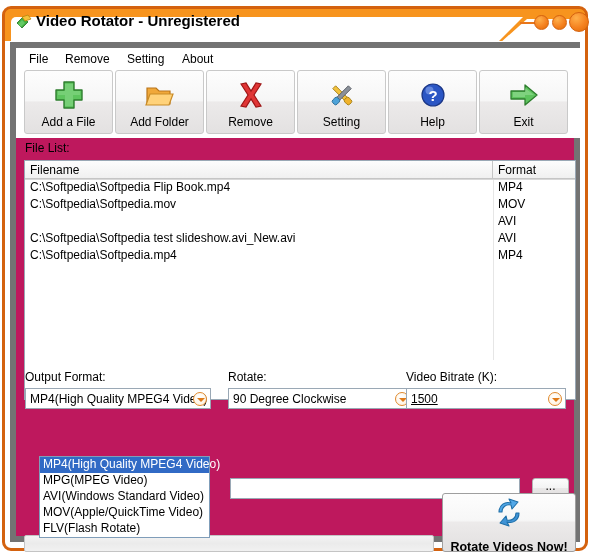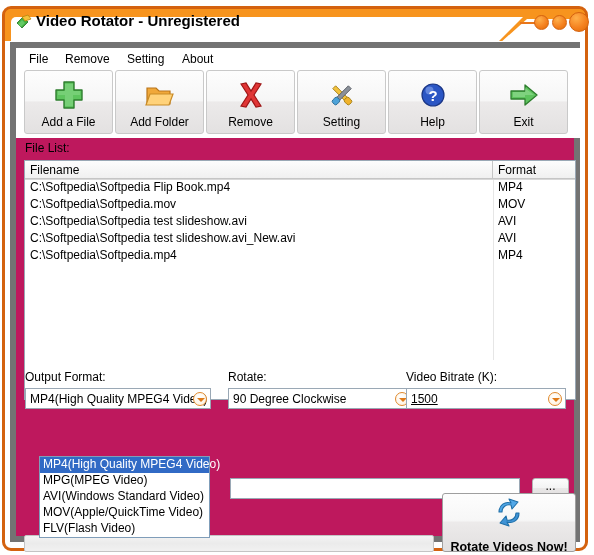--- a/index.html
+++ b/index.html
@@ -460,21 +460,20 @@
       <div class="list-body">
         <div class="lrow">
           <span class="lcell-name">C:\Softpedia\Softpedia Flip Book.mp4</span>
           <span class="lcell-fmt">MP4</span>
         </div>
         <div class="lrow">
           <span class="lcell-name">C:\Softpedia\Softpedia.mov</span>
           <span class="lcell-fmt">MOV</span>
         </div>
         <div class="lrow">
-          <span class="lcell-name">C:\Softpedia\Softpedia test slideshow.avi</span>
           <span class="lcell-fmt">AVI</span>
         </div>
         <div class="lrow">
           <span class="lcell-name">C:\Softpedia\Softpedia test slideshow.avi_New.avi</span>
           <span class="lcell-fmt">AVI</span>
         </div>
         <div class="lrow">
           <span class="lcell-name">C:\Softpedia\Softpedia.mp4</span>
           <span class="lcell-fmt">MP4</span>
         </div>
@@ -518,17 +517,17 @@
     </div>
 
     <div class="link-register">Register Video Rotator Now!</div>
     <div class="link-feedback">Feedback</div>
 
     <div class="dropdown">
       <div class="dd-item sel">MP4(High Quality MPEG4 Video)</div>
       <div class="dd-item">MPG(MPEG Video)</div>
       <div class="dd-item">AVI(Windows Standard Video)</div>
       <div class="dd-item">MOV(Apple/QuickTime Video)</div>
-      <div class="dd-item">FLV(Flash Video)</div>
+      <div class="dd-item">FLV(Flash Rotate)</div>
     </div>
 
   </div>
 </div>
 
 </body></html>

